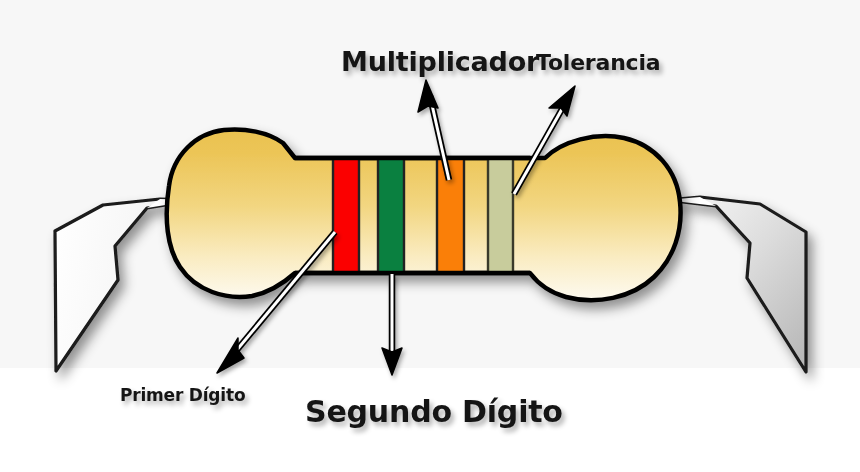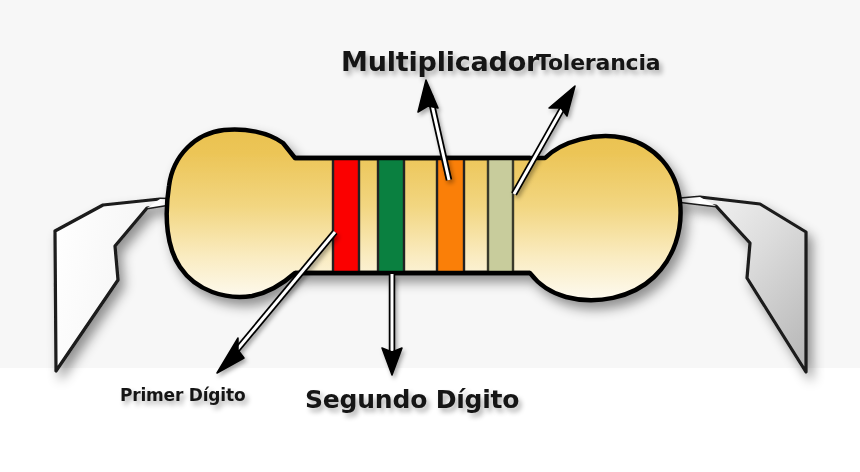--- a/index.html
+++ b/index.html
@@ -48,22 +48,22 @@
     top: 52px;
     font-size: 22px;
   }
   #label-primer-digito {
     left: 120px;
     top: 387px;
     font-size: 17px;
   }
   #label-segundo-digito {
     left: 305px;
-    top: 387px;
-    font-size: 25px;
+    top: 397px;
+    font-size: 30px;
   }
 </style>
 </head>
 <body>
 
 <div id="diagram-root" style="background: rgb(247, 247, 247);">
 
   <svg id="resistor-svg" viewBox="0 0 860 472" xmlns="http://www.w3.org/2000/svg">
     <defs>
       <linearGradient id="bodyGrad" x1="0" y1="0" x2="0" y2="1">

